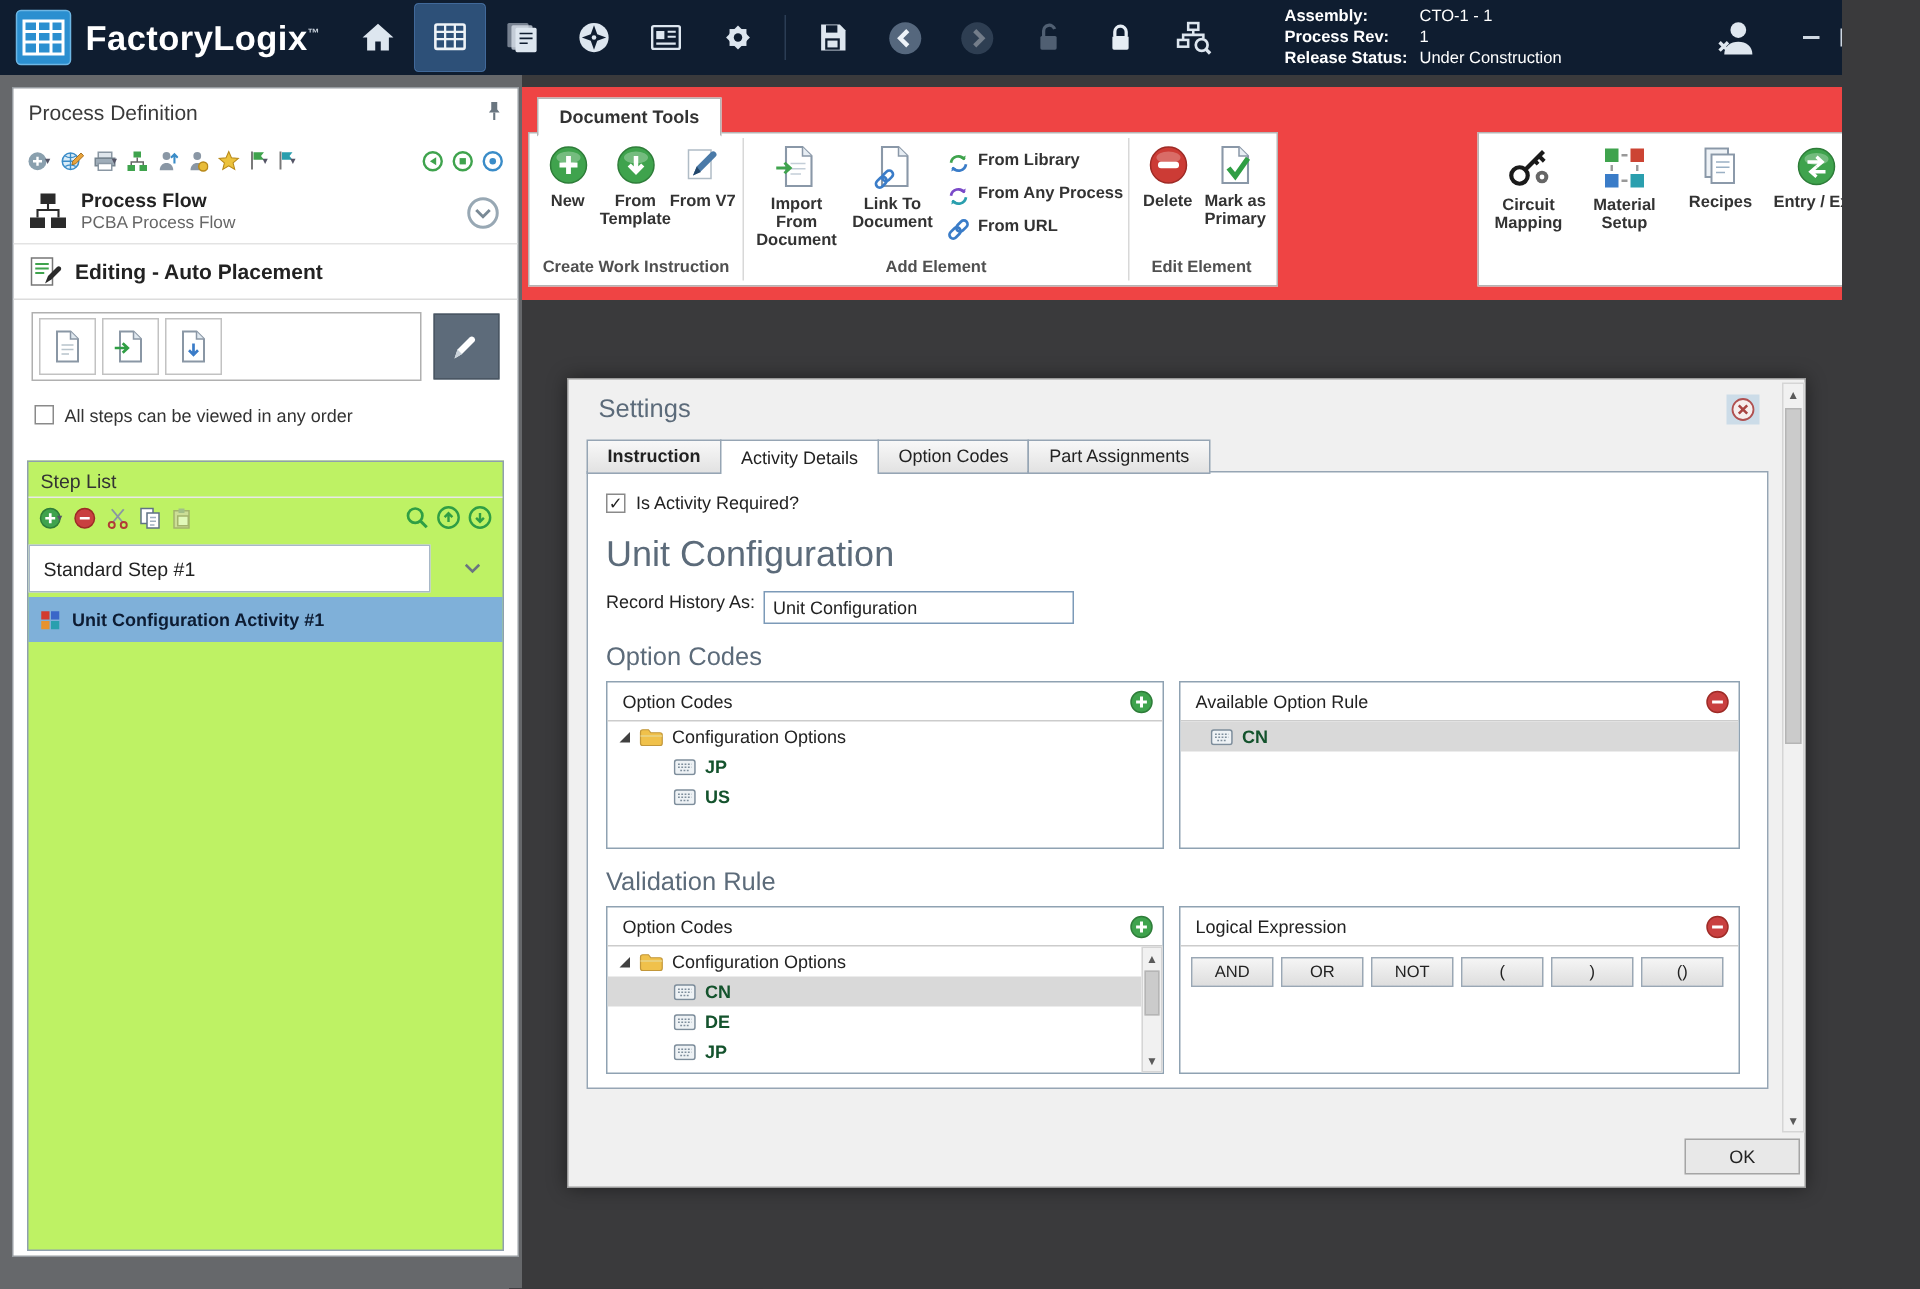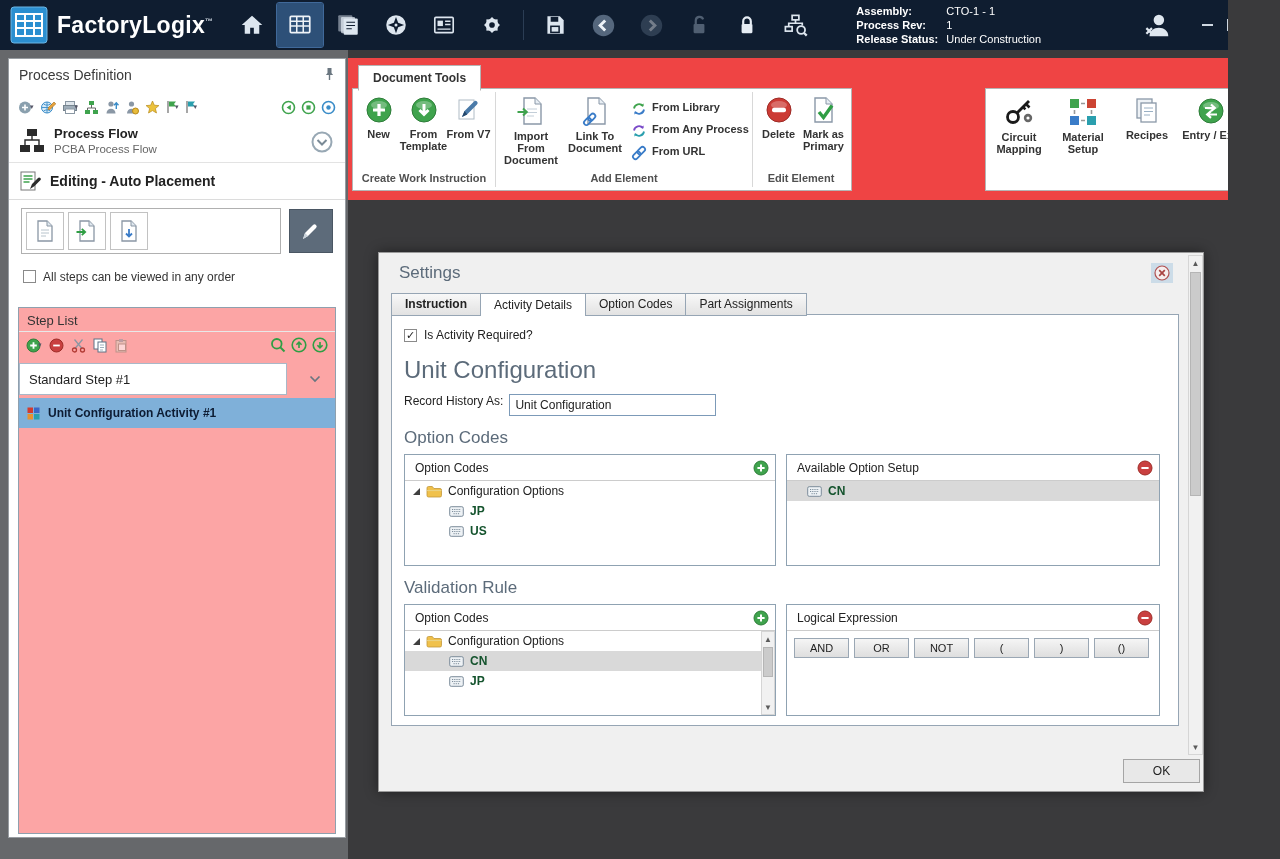--- a/index.html
+++ b/index.html
@@ -37,21 +37,21 @@
   .lp-flow-title{font-size:13px;font-weight:bold;color:#222;}
   .lp-flow-sub{font-size:11.5px;color:#666;margin-top:2px;}
   .lp-collapse{position:absolute;right:12px;top:12px;cursor:pointer;}
   .lp-edit-row{display:flex;align-items:center;gap:9px;padding:7px 10px;border-bottom:1px solid #dcdcdc;font-size:14px;font-weight:bold;color:#222;}
   .lp-docbar{margin:8px 12px 0;display:flex;align-items:center;gap:8px;}
   .doc-group{flex:1;border:1px solid #b0b0b0;height:44px;display:flex;align-items:center;gap:4px;padding-left:4px;background:#fff;}
   .doc-btn{width:36px;height:36px;border:1px solid #c2c2c2;background:#fff;display:flex;align-items:center;justify-content:center;cursor:pointer;}
   .dark-edit{width:42px;height:42px;background:#5d6b7a;display:flex;align-items:center;justify-content:center;border:1px solid #4a5663;cursor:pointer;}
   .lp-check{margin:16px 0 0 14px;display:flex;align-items:flex-start;gap:7px;font-size:12px;color:#333;cursor:pointer;}
   .cb{width:13px;height:13px;border:1px solid #8a8a8a;background:#fff;display:flex;align-items:center;justify-content:center;font-size:11px;color:#222;box-sizing:border-box;}
-  .step-box{position:absolute;left:9px;right:9px;top:248px;bottom:3px;border:1px solid #8fa0ae;background:#fca5a5;}
+  .step-box{position:absolute;left:9px;right:9px;top:248px;bottom:3px;border:1px solid #8fa0ae;background:#bef264;}
   .sb-title{padding:5px 8px 3px;font-size:13px;color:#333;border-bottom:1px solid #e8e8e8;}
   .sb-toolbar{height:26px;display:flex;align-items:center;gap:7px;padding:0 7px;}
   .sb-right{margin-left:auto;display:flex;gap:5px;}
   .sb-step-row{display:flex;align-items:center;margin-top:5px;}
   .step-input{width:268px;height:32px;border:1px solid #a8b8c8;background:#fff;display:flex;align-items:center;padding-left:9px;font-size:13px;color:#222;box-sizing:border-box;cursor:pointer;}
   .step-chev{margin-left:auto;margin-right:14px;cursor:pointer;}
   .activity-row{height:30px;background:#7fb0d9;display:flex;align-items:center;gap:8px;padding-left:8px;font-size:12px;font-weight:bold;color:#0d1c33;margin-top:3px;cursor:pointer;}
   .dim{opacity:.55;}
   
   .ribbon-area{position:absolute;left:348px;top:58px;width:932px;height:142px;background:#ef4444;font-weight:bold;}
@@ -697,21 +697,21 @@
                 <svg width="15" height="11" viewBox="0 0 15 11">
                     <rect x=".7" y=".7" width="13.6" height="9.6" rx="1.5" fill="#eef2f5" stroke="#7d8d9b"></rect>
                     <path d="M3 3.5 h9 M3 5.5 h9 M4.5 7.7 h6" stroke="#7d8d9b" stroke-dasharray="1.2 1"></path>
                   </svg>
                 <span class="tcode">US</span>
               </div>
             </div>
           </div>
           <div class="pane r">
             <div class="pane-head">
-              <span class="ph-label">Available Option Setup</span>
+              <span class="ph-label">Available Option Rule</span>
               <span>
                 <svg width="16" height="16" viewBox="0 0 16 16">
                     <circle cx="8" cy="8" r="7" fill="#c94040" stroke="#9e2b26"></circle>
                     <path d="M4.4 8 h7.2" stroke="#fff" stroke-width="2"></path>
                   </svg>
               </span>
             </div>
             <div class="pane-body">
               <div class="trow avail sel">
                 <svg width="15" height="11" viewBox="0 0 15 11">
@@ -749,20 +749,27 @@
                     <rect x=".7" y=".7" width="13.6" height="9.6" rx="1.5" fill="#eef2f5" stroke="#7d8d9b"></rect>
                     <path d="M3 3.5 h9 M3 5.5 h9 M4.5 7.7 h6" stroke="#7d8d9b" stroke-dasharray="1.2 1"></path>
                   </svg>
                 <span class="tcode">CN</span>
               </div>
               <div class="trow child">
                 <svg width="15" height="11" viewBox="0 0 15 11">
                     <rect x=".7" y=".7" width="13.6" height="9.6" rx="1.5" fill="#eef2f5" stroke="#7d8d9b"></rect>
                     <path d="M3 3.5 h9 M3 5.5 h9 M4.5 7.7 h6" stroke="#7d8d9b" stroke-dasharray="1.2 1"></path>
                   </svg>
+                <span class="tcode">DE</span>
+              </div>
+              <div class="trow child">
+                <svg width="15" height="11" viewBox="0 0 15 11">
+                    <rect x=".7" y=".7" width="13.6" height="9.6" rx="1.5" fill="#eef2f5" stroke="#7d8d9b"></rect>
+                    <path d="M3 3.5 h9 M3 5.5 h9 M4.5 7.7 h6" stroke="#7d8d9b" stroke-dasharray="1.2 1"></path>
+                  </svg>
                 <span class="tcode">JP</span>
               </div>
             </div>
             <div class="vscroll tree-scroll" style="top:26px;">
               <div class="vs-btn">
                   <span>▲</span>
                 </div>
               <div class="vs-thumb" style="top:15px;height:28px;"></div>
               <div class="vs-btn bottom">
                   <span>▼</span>

